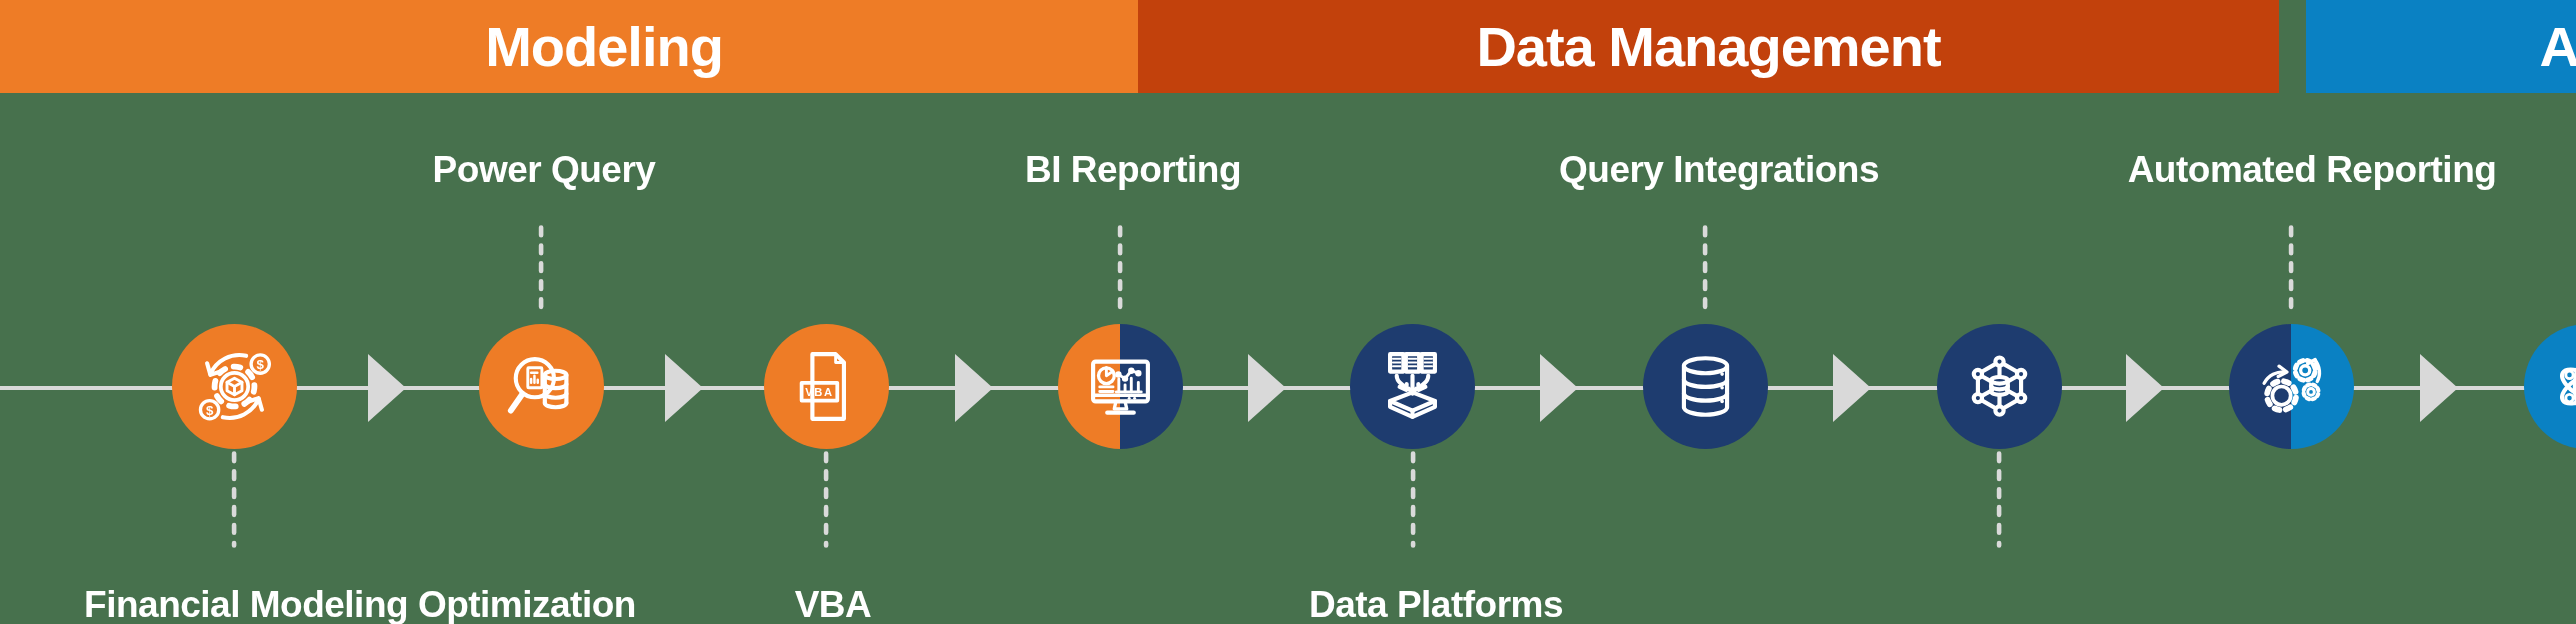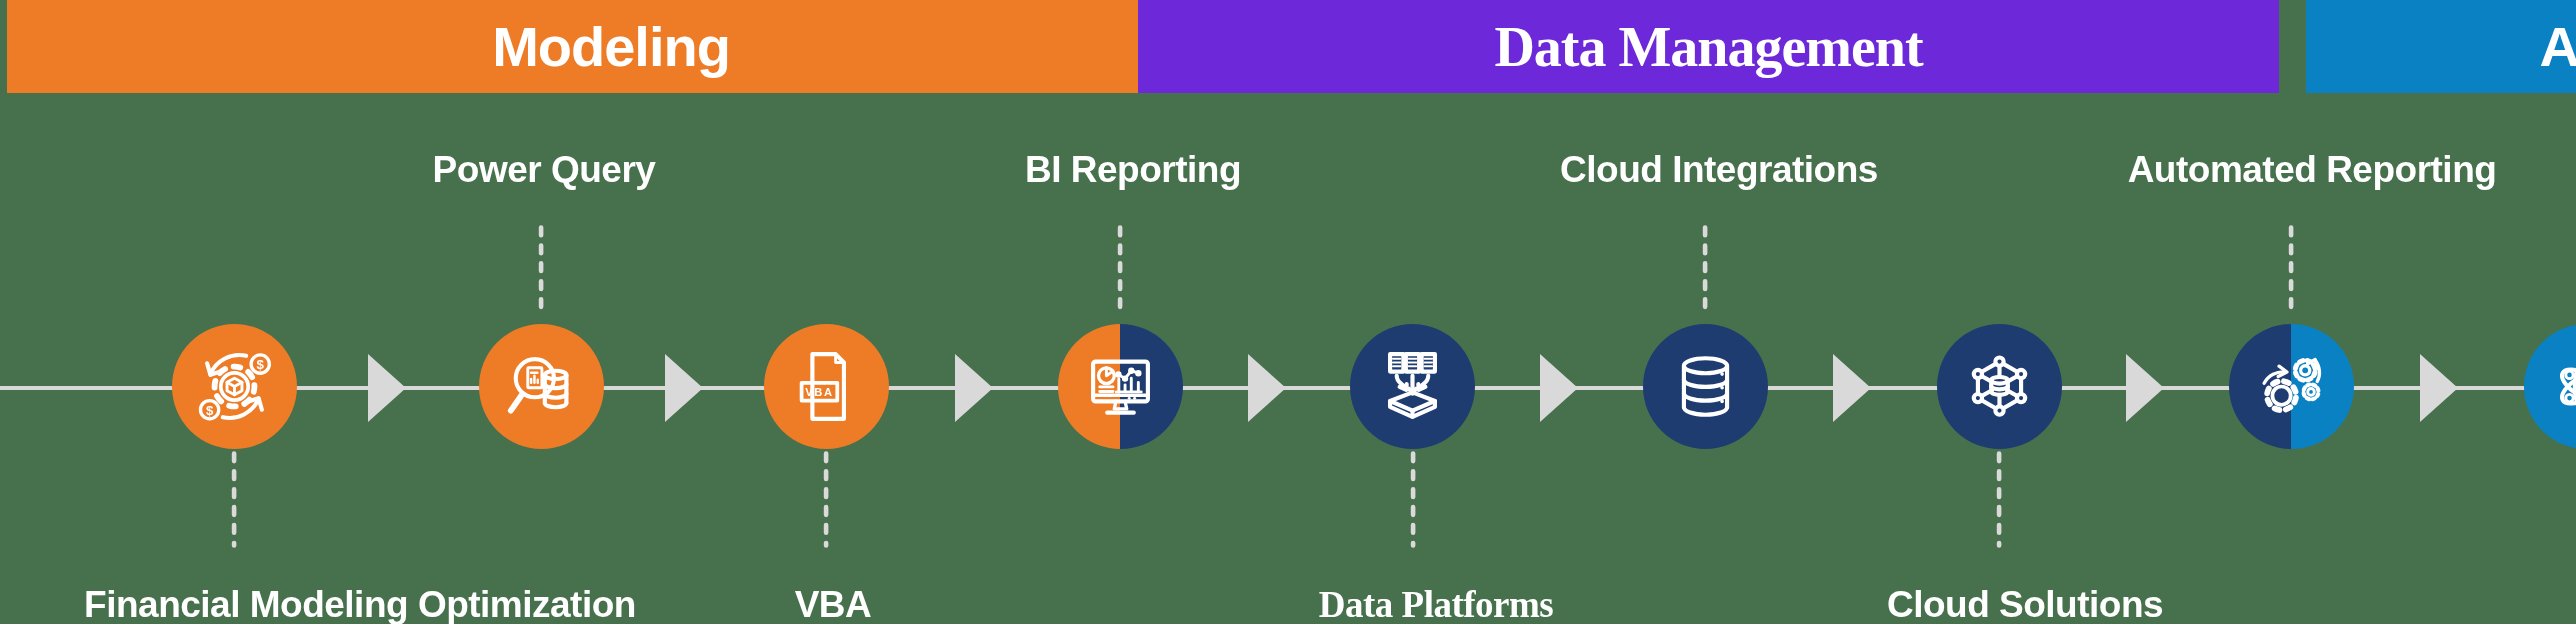--- a/index.html
+++ b/index.html
@@ -4,21 +4,21 @@
 <style>
   html,body{margin:0;padding:0;background:#47714D;}
   #canvas{
     position:relative;width:2827px;height:625px;overflow:hidden;
     background:#47714D;
     font-family:"Liberation Sans","DejaVu Sans",sans-serif;
   }
   
   .bar{position:absolute;top:0;height:93px;display:flex;align-items:center;justify-content:center;}
   .bar-orange{background:#EE7C26;}
-  .bar-navy{background:#6d28d9;font-family:Liberation Serif, serif;}
+  .bar-navy{background:#c2410c;}
   .bar-blue{background:#0A81C3;}
   .bar-label{color:#FFFFFF;font-size:56px;font-weight:bold;letter-spacing:-1px;white-space:nowrap;}
   
   .hline{position:absolute;left:0;top:386px;width:2827px;height:3.6px;background:#D9D9D9;}
   .arrow{position:absolute;top:354px;width:0;height:0;
     border-top:34px solid transparent;border-bottom:34px solid transparent;border-left:38px solid #D9D9D9;}
   .circle{position:absolute;top:324px;width:125px;height:125px;border-radius:50%;
     display:flex;align-items:center;justify-content:center;}
   .c-orange{background:#EE7C26;}
   .c-navy{background:#1E3C6F;}
@@ -31,21 +31,21 @@
   .dash{position:absolute;width:8.2px;overflow:visible;}
   .dash line{stroke:#DADADA;stroke-width:9;stroke-linecap:round;}
   .step-label{position:absolute;width:824px;text-align:center;font-size:37px;font-weight:bold;
     color:#ffffff;letter-spacing:-0.5px;white-space:nowrap;line-height:1;}
 </style>
 </head>
 <body>
 
 <div id="canvas">
 
-  <div class="bar bar-orange" style="left:7px;width:1208px;">
+  <div class="bar bar-orange" style="left:0;width:1208px;">
     <span class="bar-label">Modeling</span>
   </div>
   <div class="bar bar-navy" style="left:1138px;width:1141px;">
     <span class="bar-label">Data Management</span>
   </div>
   <div class="bar bar-blue" style="left:2306px;width:521px;">
     <span class="bar-label">AI</span>
   </div>
 
   <div class="hline"></div>
@@ -162,40 +162,40 @@
         <path d="M65.5 50.5 L57.5 54 L57 47"></path>
         <path d="M50 57 L77 67.5 L50 79 L23 67.5 Z"></path>
         <path d="M23 67.5 V74.5 L50 86.5 L77 74.5 V67.5"></path>
         <path d="M50 79 V86.5"></path>
       </g>
     </svg>
   </div>
   <svg class="dash" style="left:1409px;top:449px;height:101px;" viewBox="0 0 16 196" width="8.2" height="101">
     <line x1="8" y1="8" x2="8" y2="188" stroke-dasharray="15 20"></line>
   </svg>
-  <div class="step-label" style="left:1024px;top:586px;font-family:Liberation Serif, serif;">Data Platforms</div>
+  <div class="step-label" style="left:1024px;top:586px;">Data Platforms</div>
 
   <div class="circle c-navy" style="left:1643px;">
     <svg class="icon" viewBox="0 0 100 100">
       <g class="st">
         <ellipse cx="50" cy="25" rx="26" ry="9"></ellipse>
         <path d="M24 25 V75 M76 25 V75"></path>
         <path d="M24 75 A26 9 0 0 0 76 75"></path>
         <path d="M24 41.5 A26 9 0 0 0 76 41.5"></path>
         <path d="M24 58 A26 9 0 0 0 76 58"></path>
         <circle cx="70" cy="35" r="2.2" fill="#FFFFFF" stroke="none"></circle>
         <circle cx="70" cy="51.5" r="2.2" fill="#FFFFFF" stroke="none"></circle>
         <circle cx="70" cy="68" r="2.2" fill="#FFFFFF" stroke="none"></circle>
       </g>
     </svg>
   </div>
   <svg class="dash" style="left:1701px;top:223px;height:93px;" viewBox="0 0 16 180" width="8.2" height="93">
     <line x1="8" y1="8" x2="8" y2="172" stroke-dasharray="15 20"></line>
   </svg>
-  <div class="step-label" style="left:1307px;top:151px;">Cloud Integrations</div>
+  <div class="step-label" style="left:1307px;top:151px;">Query Integrations</div>
 
   <div class="circle c-navy" style="left:1937px;">
     <svg class="icon" viewBox="0 0 100 100">
       <g class="st" stroke-width="4">
         <path d="M50 20 L76 35 L76 64 L50 79 L24 64 L24 35 Z"></path>
         <path d="M50 20 V38 M50 60 V79 M24 35 L41 44.5 M76 35 L59 44.5 M24 64 L41 54.5 M76 64 L59 54.5"></path>
         <ellipse cx="50" cy="42.5" rx="10" ry="4"></ellipse>
         <path d="M40 42.5 V56 M60 42.5 V56"></path>
         <path d="M40 56 A10 4 0 0 0 60 56"></path>
         <path d="M40 49.5 A10 4 0 0 0 60 49.5"></path>
@@ -204,21 +204,20 @@
         <circle cx="76" cy="64" r="5" fill="#1E3C6F"></circle>
         <circle cx="50" cy="79" r="5" fill="#1E3C6F"></circle>
         <circle cx="24" cy="64" r="5" fill="#1E3C6F"></circle>
         <circle cx="24" cy="35" r="5" fill="#1E3C6F"></circle>
       </g>
     </svg>
   </div>
   <svg class="dash" style="left:1995px;top:449px;height:101px;" viewBox="0 0 16 196" width="8.2" height="101">
     <line x1="8" y1="8" x2="8" y2="188" stroke-dasharray="15 20"></line>
   </svg>
-  <div class="step-label" style="left:1613px;top:586px;">Cloud Solutions</div>
 
   <div class="circle c-navy-blue" style="left:2229px;">
     <svg class="icon" viewBox="0 0 100 100">
       <g class="st">
         <circle cx="38" cy="61" r="17.5" stroke-width="7" stroke-dasharray="6 7.74" transform="rotate(8 38 61)"></circle>
         <circle cx="38" cy="61" r="11" stroke-width="4.5"></circle>
         <circle cx="66.5" cy="30.5" r="12" stroke-width="6" stroke-dasharray="4.3 5.12" transform="rotate(10 66.5 30.5)"></circle>
         <circle cx="66.5" cy="30.5" r="5.5" stroke-width="4"></circle>
         <circle cx="73.5" cy="56.5" r="9" stroke-width="5" stroke-dasharray="3.2 3.87" transform="rotate(14 73.5 56.5)"></circle>
         <circle cx="73.5" cy="56.5" r="4" stroke-width="3.5"></circle>

